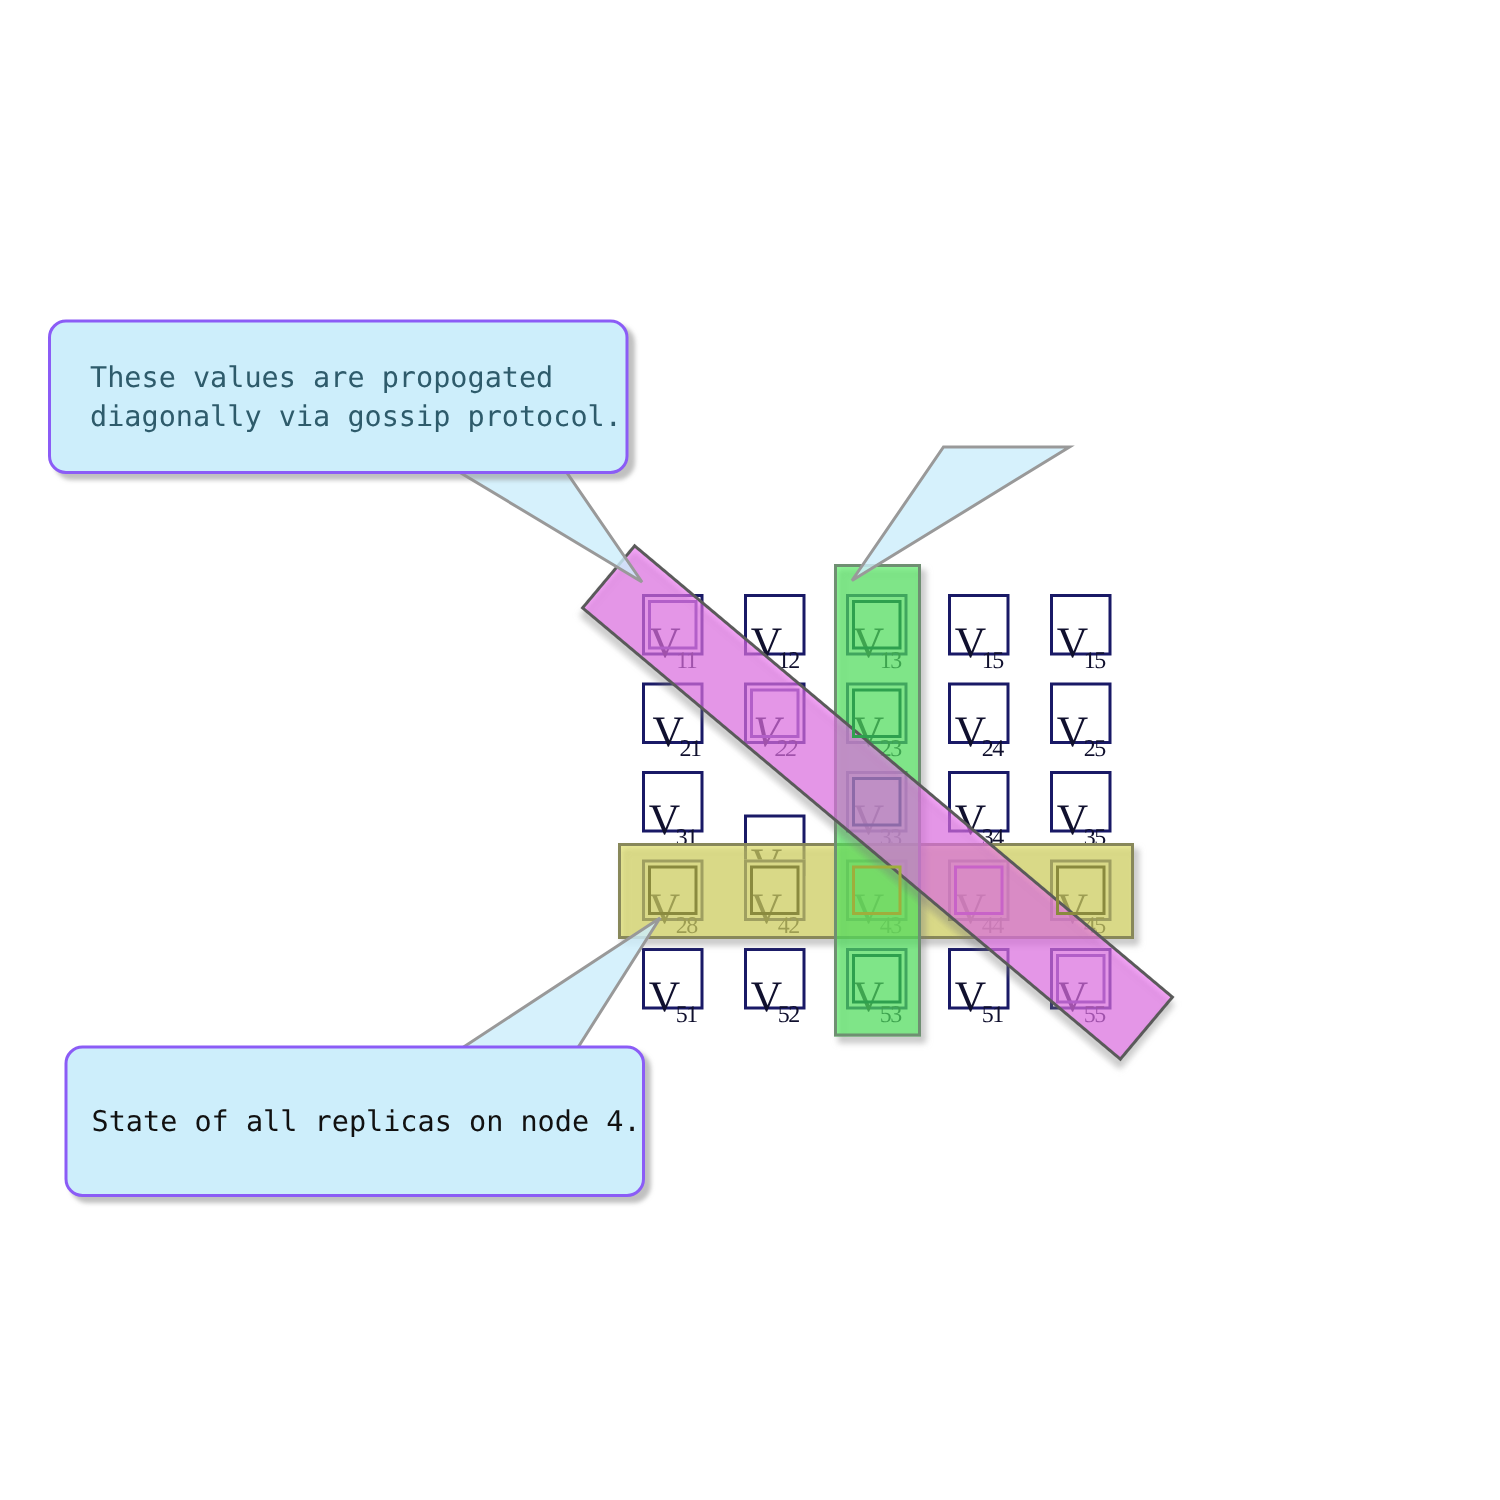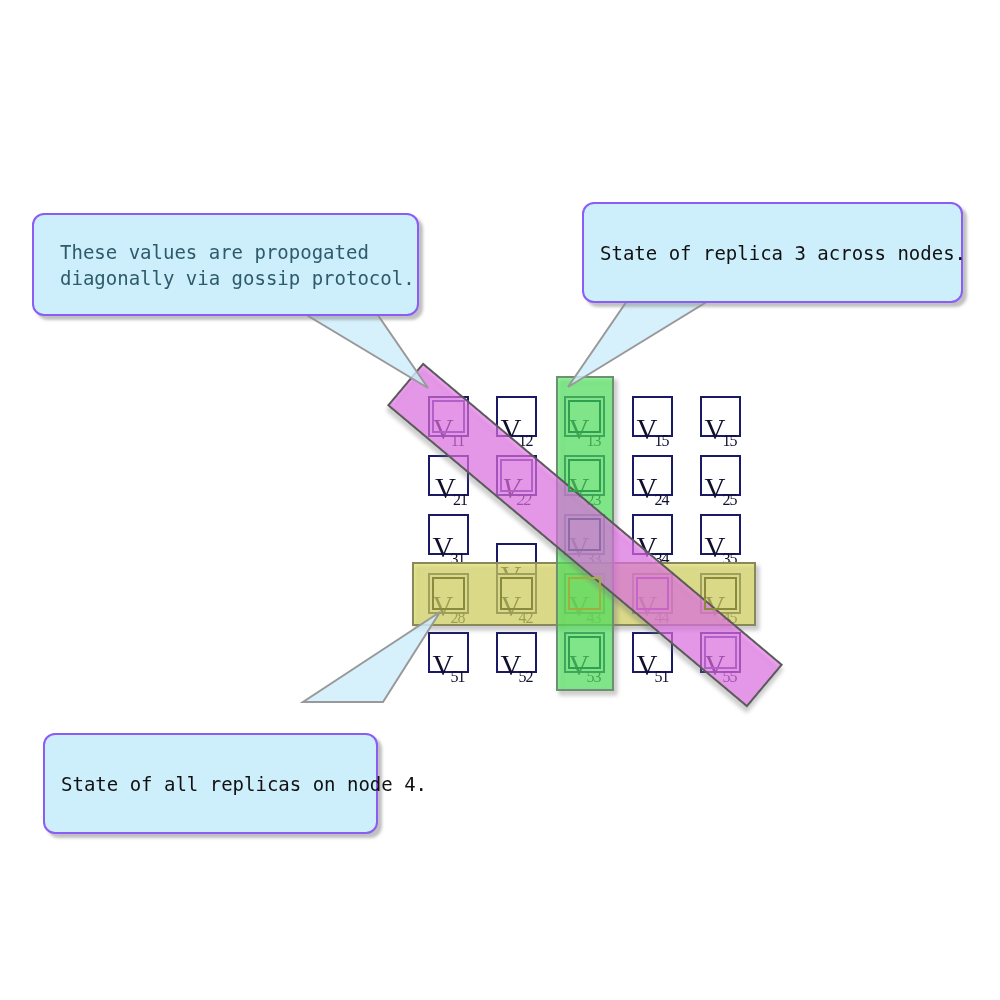--- a/index.html
+++ b/index.html
@@ -44,21 +44,21 @@
   
   .tails{position:absolute;left:0;top:0;width:1000px;height:1000px;z-index:6;pointer-events:none;}
   .callout{
     position:absolute;z-index:7;border:2px solid #8b5cf6;border-radius:12px;
     box-shadow:4px 4px 3px rgba(140,140,140,0.55);
     display:flex;flex-direction:column;justify-content:center;
     font-size:19px;line-height:26px;box-sizing:border-box;
   }
   .callout-1{left:32px;top:213px;width:387px;height:103px;padding-left:26px;}
   .callout-2{left:582px;top:202px;width:381px;height:101px;padding-left:16px;}
-  .callout-3{left:43px;top:697px;width:335px;height:101px;padding-left:16px;margin-top:36px;}
+  .callout-3{left:43px;top:697px;width:387px;height:101px;padding-left:16px;}
   .callout-line{white-space:nowrap;}
 </style>
 </head>
 <body>
 
 <div class="stage">
 
   <div id="cells">
       <div class="cell" style="left: 428px; top: 396px;">
         <span class="cell-label">V<span class="cell-sub">11</span></span>
@@ -159,20 +159,17 @@
   <svg class="tails" viewBox="0 0 1000 1000">
     <polygon points="295,308 373,308 428,388" fill="rgba(205,238,251,0.82)" stroke="#999999" stroke-width="2"></polygon>
     <polygon points="629,298 713,298 568,387" fill="rgba(205,238,251,0.82)" stroke="#999999" stroke-width="2"></polygon>
     <polygon points="303,702 383,702 440,612" fill="rgba(205,238,251,0.82)" stroke="#999999" stroke-width="2"></polygon>
   </svg>
 
   <div class="callout callout-1" style="background: rgb(205, 238, 251); color: rgb(46, 91, 107);">
     <div class="callout-line">These values are propogated</div>
     <div class="callout-line">diagonally via gossip protocol.</div>
   </div>
-  <div class="callout callout-2" style="background: rgb(205, 238, 251); color: rgb(17, 17, 17);">
-    <div class="callout-line">State of replica 3 across nodes.</div>
-  </div>
   <div class="callout callout-3" style="background: rgb(205, 238, 251); color: rgb(17, 17, 17);">
     <div class="callout-line">State of all replicas on node 4.</div>
   </div>
 
 </div>
 
 </body></html>

